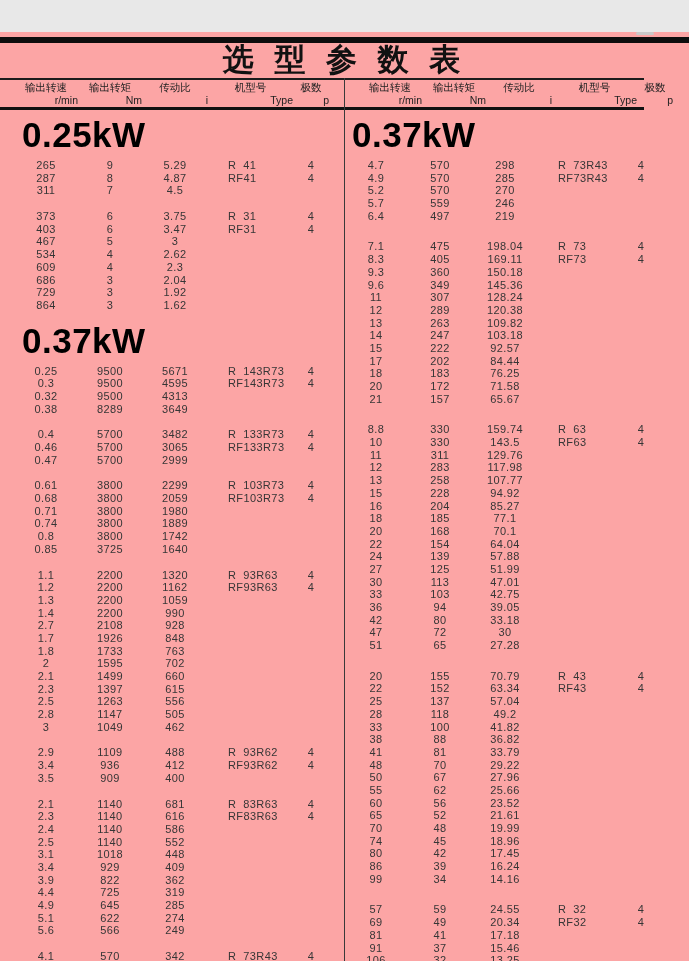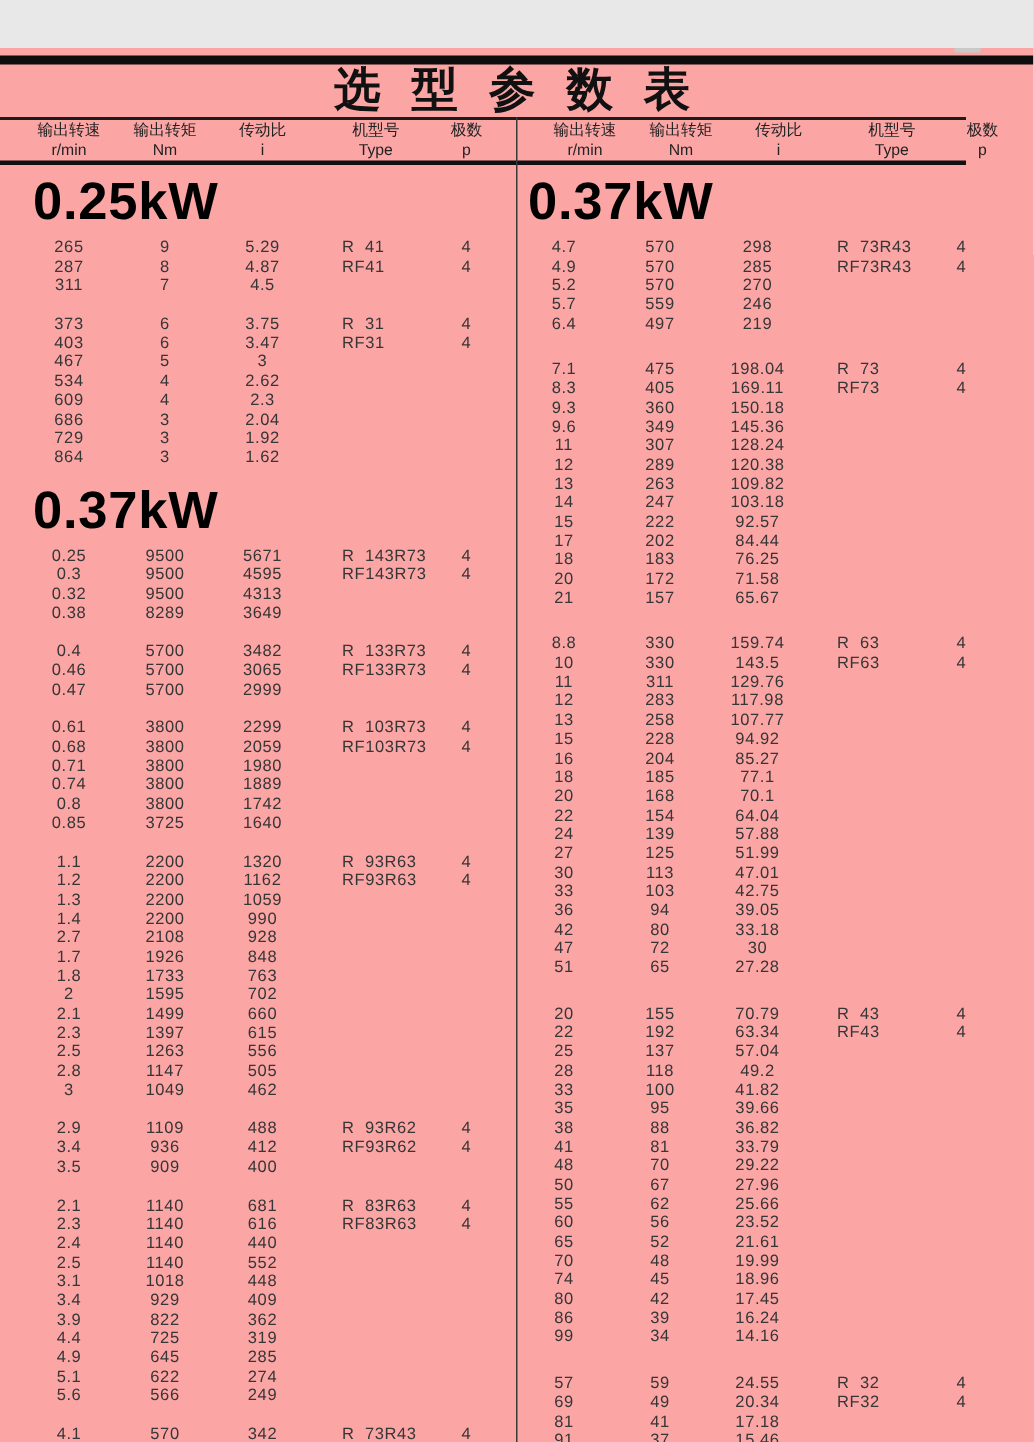--- a/index.html
+++ b/index.html
@@ -30,21 +30,21 @@
     height:27px;
   }
   .grid{
     display:grid;
     grid-template-columns:64px 64px 66px 85px 36px;
     padding-left:14px;
     width:330px;
   }
   .header-group{width:344px;}
   .hcell{text-align:center;font-size:10.5px;line-height:13px;color:#222;padding-top:1px;}
-  .hcell .hen{display:block;}
+  .hcell .hen{display:block;text-align:right;}
   .col{width:344px;padding-top:0;}
   .col-right{margin-left:1px;}
   .section-heading{
     font-size:35px;line-height:30px;font-weight:bold;color:#000;
     margin:14px 0 9px 22px;letter-spacing:0.5px;
   }
   .section-heading:first-child{margin-top:10px;}
   .row-group:not(:last-child){margin-bottom:13px;}
   .col-right .row-group:not(:last-child){margin-bottom:18px;}
   .data-row{
@@ -429,21 +429,21 @@
             <div class="data-row">
               <span class="c c1">2.3</span>
               <span class="c c2">1140</span>
               <span class="c c3">616</span>
               <span class="c c4">RF83R63</span>
               <span class="c c5">4</span>
             </div>
             <div class="data-row">
               <span class="c c1">2.4</span>
               <span class="c c2">1140</span>
-              <span class="c c3">440</span>
+              <span class="c c3">586</span>
               <span class="c c4"></span>
               <span class="c c5"></span>
             </div>
             <div class="data-row">
               <span class="c c1">2.5</span>
               <span class="c c2">1140</span>
               <span class="c c3">552</span>
               <span class="c c4"></span>
               <span class="c c5"></span>
             </div>
@@ -784,21 +784,21 @@
           <div class="row-group">
             <div class="data-row">
               <span class="c c1">20</span>
               <span class="c c2">155</span>
               <span class="c c3">70.79</span>
               <span class="c c4">R  43</span>
               <span class="c c5">4</span>
             </div>
             <div class="data-row">
               <span class="c c1">22</span>
-              <span class="c c2">192</span>
+              <span class="c c2">152</span>
               <span class="c c3">63.34</span>
               <span class="c c4">RF43</span>
               <span class="c c5">4</span>
             </div>
             <div class="data-row">
               <span class="c c1">25</span>
               <span class="c c2">137</span>
               <span class="c c3">57.04</span>
               <span class="c c4"></span>
               <span class="c c5"></span>
@@ -807,27 +807,20 @@
               <span class="c c1">28</span>
               <span class="c c2">118</span>
               <span class="c c3">49.2</span>
               <span class="c c4"></span>
               <span class="c c5"></span>
             </div>
             <div class="data-row">
               <span class="c c1">33</span>
               <span class="c c2">100</span>
               <span class="c c3">41.82</span>
-              <span class="c c4"></span>
-              <span class="c c5"></span>
-            </div>
-            <div class="data-row">
-              <span class="c c1">35</span>
-              <span class="c c2">95</span>
-              <span class="c c3">39.66</span>
               <span class="c c4"></span>
               <span class="c c5"></span>
             </div>
             <div class="data-row">
               <span class="c c1">38</span>
               <span class="c c2">88</span>
               <span class="c c3">36.82</span>
               <span class="c c4"></span>
               <span class="c c5"></span>
             </div>

